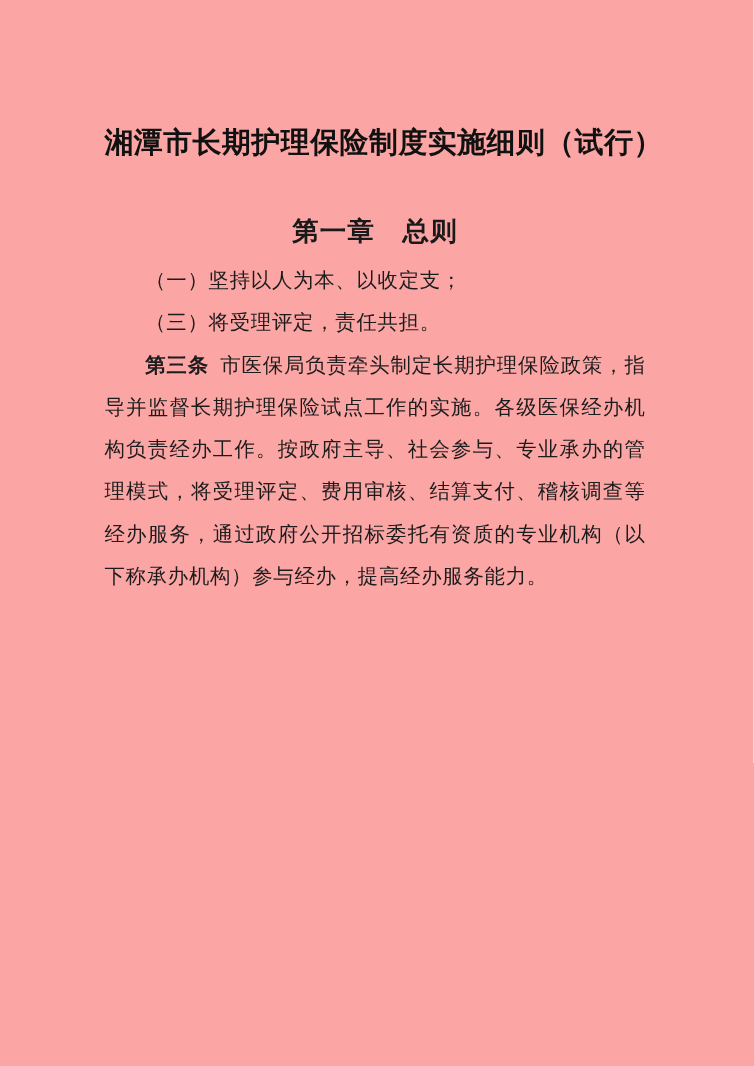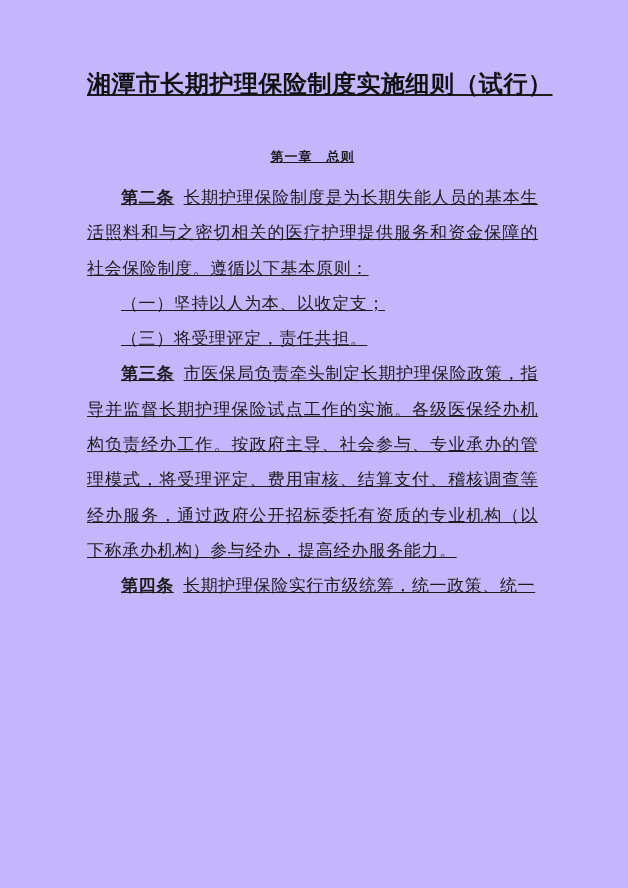--- a/index.html
+++ b/index.html
@@ -4,41 +4,40 @@
 <style>
   html, body {
     margin: 0;
     padding: 0;
     background: #ffffff;
   }
   .page {
     position: relative;
     width: 628px;
     height: 888px;
-    background: #c4b5fd;
+    background: #fca5a5;
     box-sizing: border-box;
-    padding: 66px 90px 0 87px;
+    padding: 102px 90px 0 87px;
     overflow: hidden;
     font-family: "Liberation Serif", "DejaVu Serif", serif;
     color: #1c1c1c;
-    text-decoration: underline;
   }
   .doc-title {
     margin: 0;
     font-size: 24px;
     font-weight: bold;
     text-align: center;
     line-height: 36px;
     letter-spacing: 0.5px;
     white-space: nowrap;
     color: #111111;
   }
   .chapter-heading {
     margin: 42px 0 0 0;
-    font-size: 13px;
+    font-size: 22px;
     font-weight: bold;
     text-align: center;
     line-height: 26px;
     letter-spacing: 1px;
     font-family: "Liberation Sans", "DejaVu Sans", sans-serif;
     color: #1a1a1a;
   }
   .doc-body {
     margin-top: 10px;
     font-size: 17px;
@@ -62,26 +61,24 @@
 
 <div class="page">
 
   <h1 class="doc-title">湘潭市长期护理保险制度实施细则（试行）</h1>
 
   <h2 class="chapter-heading">第一章　总则</h2>
 
   <div class="doc-body">
 
 
-    <p><b class="lead">第二条</b><span>长期护理保险制度是为长期失能人员的基本生活照料和与之密切相关的医疗护理提供服务和资金保障的社会保险制度。遵循以下基本原则：</span></p>
 
     <p><b class="lead"></b><span>（一）坚持以人为本、以收定支；</span></p>
 
 
     <p><b class="lead"></b><span>（三）将受理评定，责任共担。</span></p>
 
     <p><b class="lead">第三条</b><span>市医保局负责牵头制定长期护理保险政策，指导并监督长期护理保险试点工作的实施。各级医保经办机构负责经办工作。按政府主导、社会参与、专业承办的管理模式，将受理评定、费用审核、结算支付、稽核调查等经办服务，通过政府公开招标委托有资质的专业机构（以下称承办机构）参与经办，提高经办服务能力。</span></p>
 
-    <p><b class="lead">第四条</b><span>长期护理保险实行市级统筹，统一政策、统一</span></p>
 
   </div>
 
 </div>
 
 </body></html>

